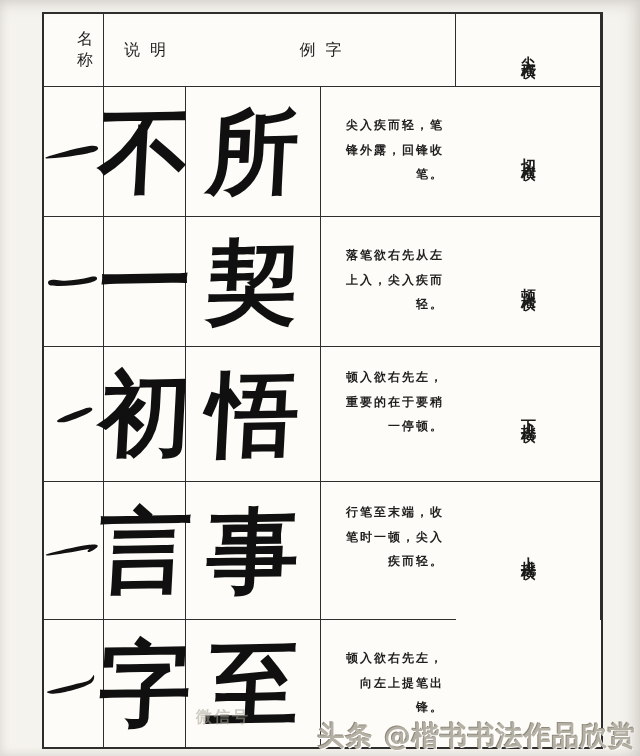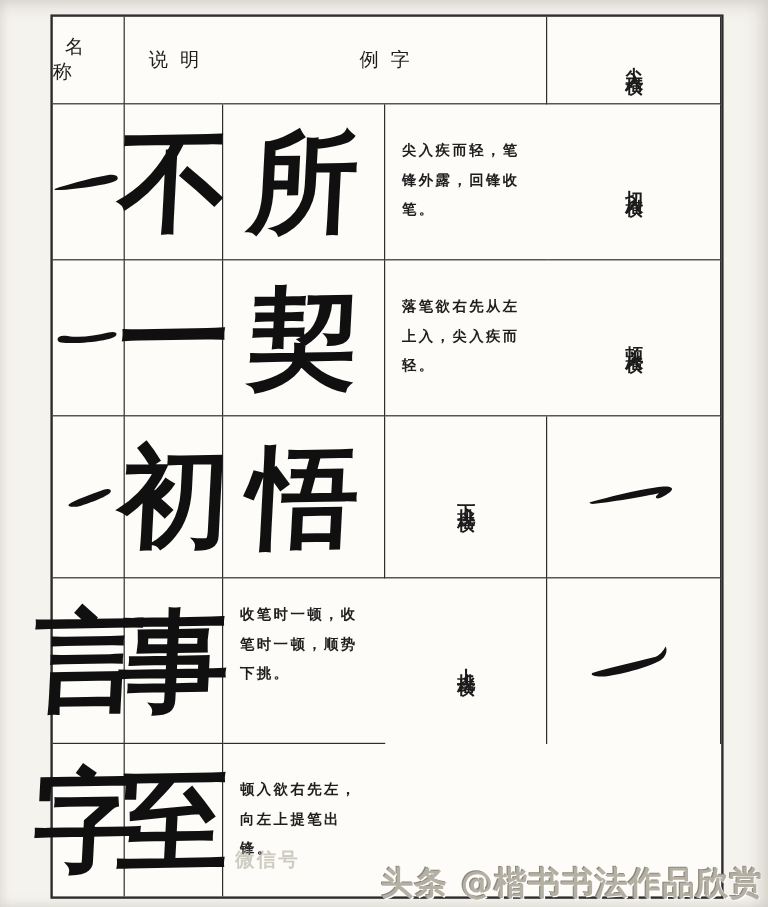--- a/index.html
+++ b/index.html
@@ -13,20 +13,21 @@
     content:"";position:absolute;inset:0;pointer-events:none;
     box-shadow:inset -6px 4px 14px rgba(160,155,145,.35), inset 2px -2px 8px rgba(170,165,155,.2);
   }
   .table{
     position:absolute;left:42px;top:12px;
     display:grid;
     grid-template-columns:60px 82px 135px 135px 145px;
     grid-template-rows:73px 130px 130px 135px 138px 127px;
     border:2px solid #2c2c2c;
     background:#fdfcf8;
+    text-align:right;
   }
   .cell{
     border-right:1px solid #2e2e2e;
     border-bottom:1px solid #2e2e2e;
     display:flex;align-items:center;justify-content:center;
     position:relative;box-sizing:border-box;
   }
   .last-col{border-right:none;}
   .last-row{border-bottom:none;}
   .hdr{font-size:16px;letter-spacing:10px;color:#1d1d1d;text-indent:10px;}
@@ -116,37 +117,40 @@
     <svg viewBox="0 0 120 60">
       <path class="stroke-fill" d="M27 43 C 36 36 66 25 86 18 C 94 15 100 17 98 22 C 96 27 72 38 48 45 C 36 48.5 24 47 27 43 Z"></path>
     </svg>
   </div>
   <div class="cell">
     <span class="exch">初</span>
   </div>
   <div class="cell">
     <span class="exch">悟</span>
   </div>
+  <div class="cell last-col expl-cell row3">
+    <span class="expl">顿入欲右先左，重要的在于要稍一停顿。</span>
+  </div>
 
   <div class="cell name-cell">
     <span>下挑横</span>
   </div>
   <div class="cell stroke-cell">
     <svg viewBox="0 0 120 60">
       <path class="stroke-fill" d="M4 37 C 28 30 62 22 88 18 C 99 16.3 107 16 109 19 C 110.5 21.5 106 25 99 29 C 95 31.2 91 33 89 31.5 C 87.5 30.3 90 27.5 93 25.5 C 75 29 38 36 10 39 C 5 39.5 2.5 38 4 37 Z"></path>
     </svg>
   </div>
   <div class="cell">
     <span class="exch">言</span>
   </div>
   <div class="cell">
     <span class="exch">事</span>
   </div>
   <div class="cell last-col expl-cell row4">
-    <span class="expl">收笔时一顿，收笔时一顿，顺势下挑。</span>
+    <span class="expl">行笔至末端，收笔时一顿，尖入疾而轻。</span>
   </div>
 
   <div class="cell name-cell last-row">
     <span>上挑横</span>
   </div>
   <div class="cell stroke-cell last-row">
     <svg viewBox="0 0 120 60">
       <path class="stroke-fill" d="M7 45 C 28 39 62 31 86 25 C 93 23 98 17 101 11 C 103.5 15 102 22 97 27 C 90 34 54 45 28 49 C 14 51 3 48 7 45 Z"></path>
     </svg>
   </div>

